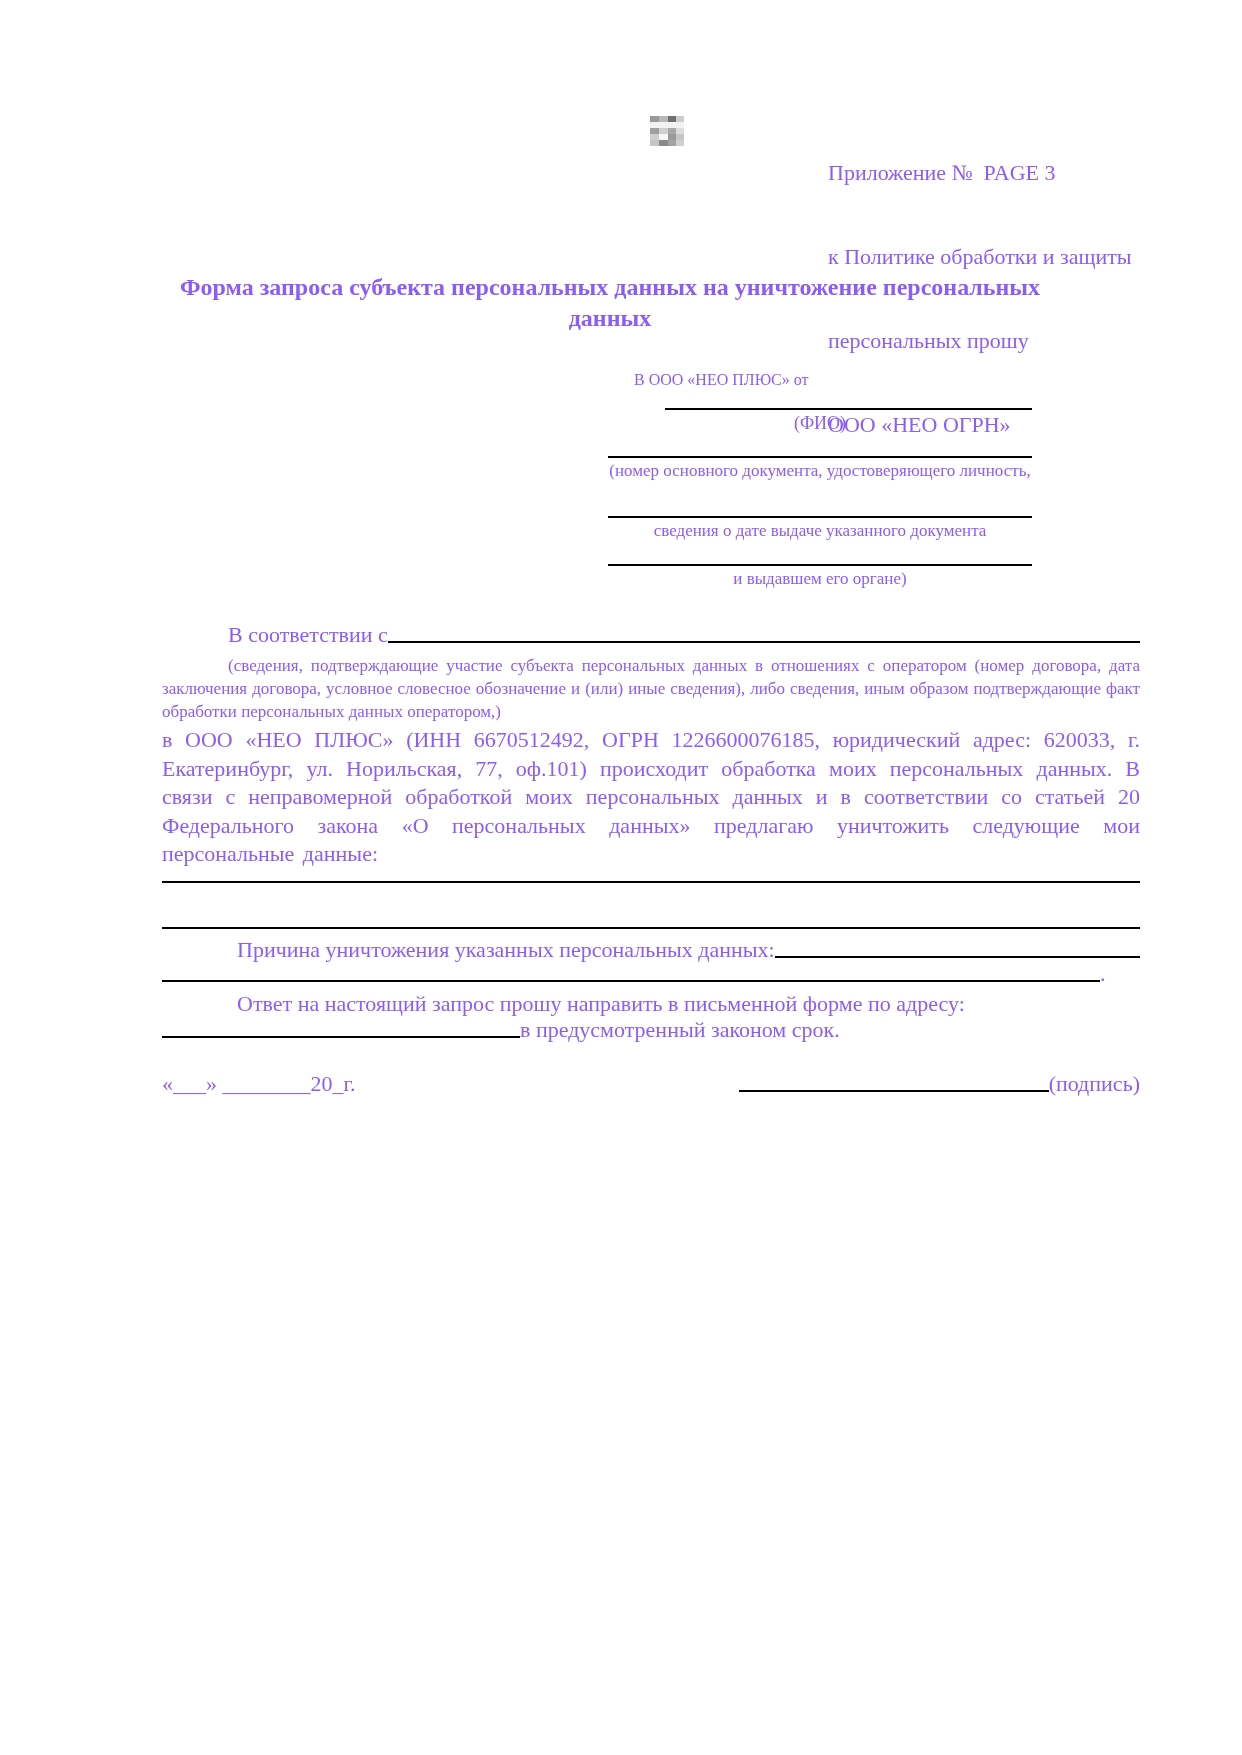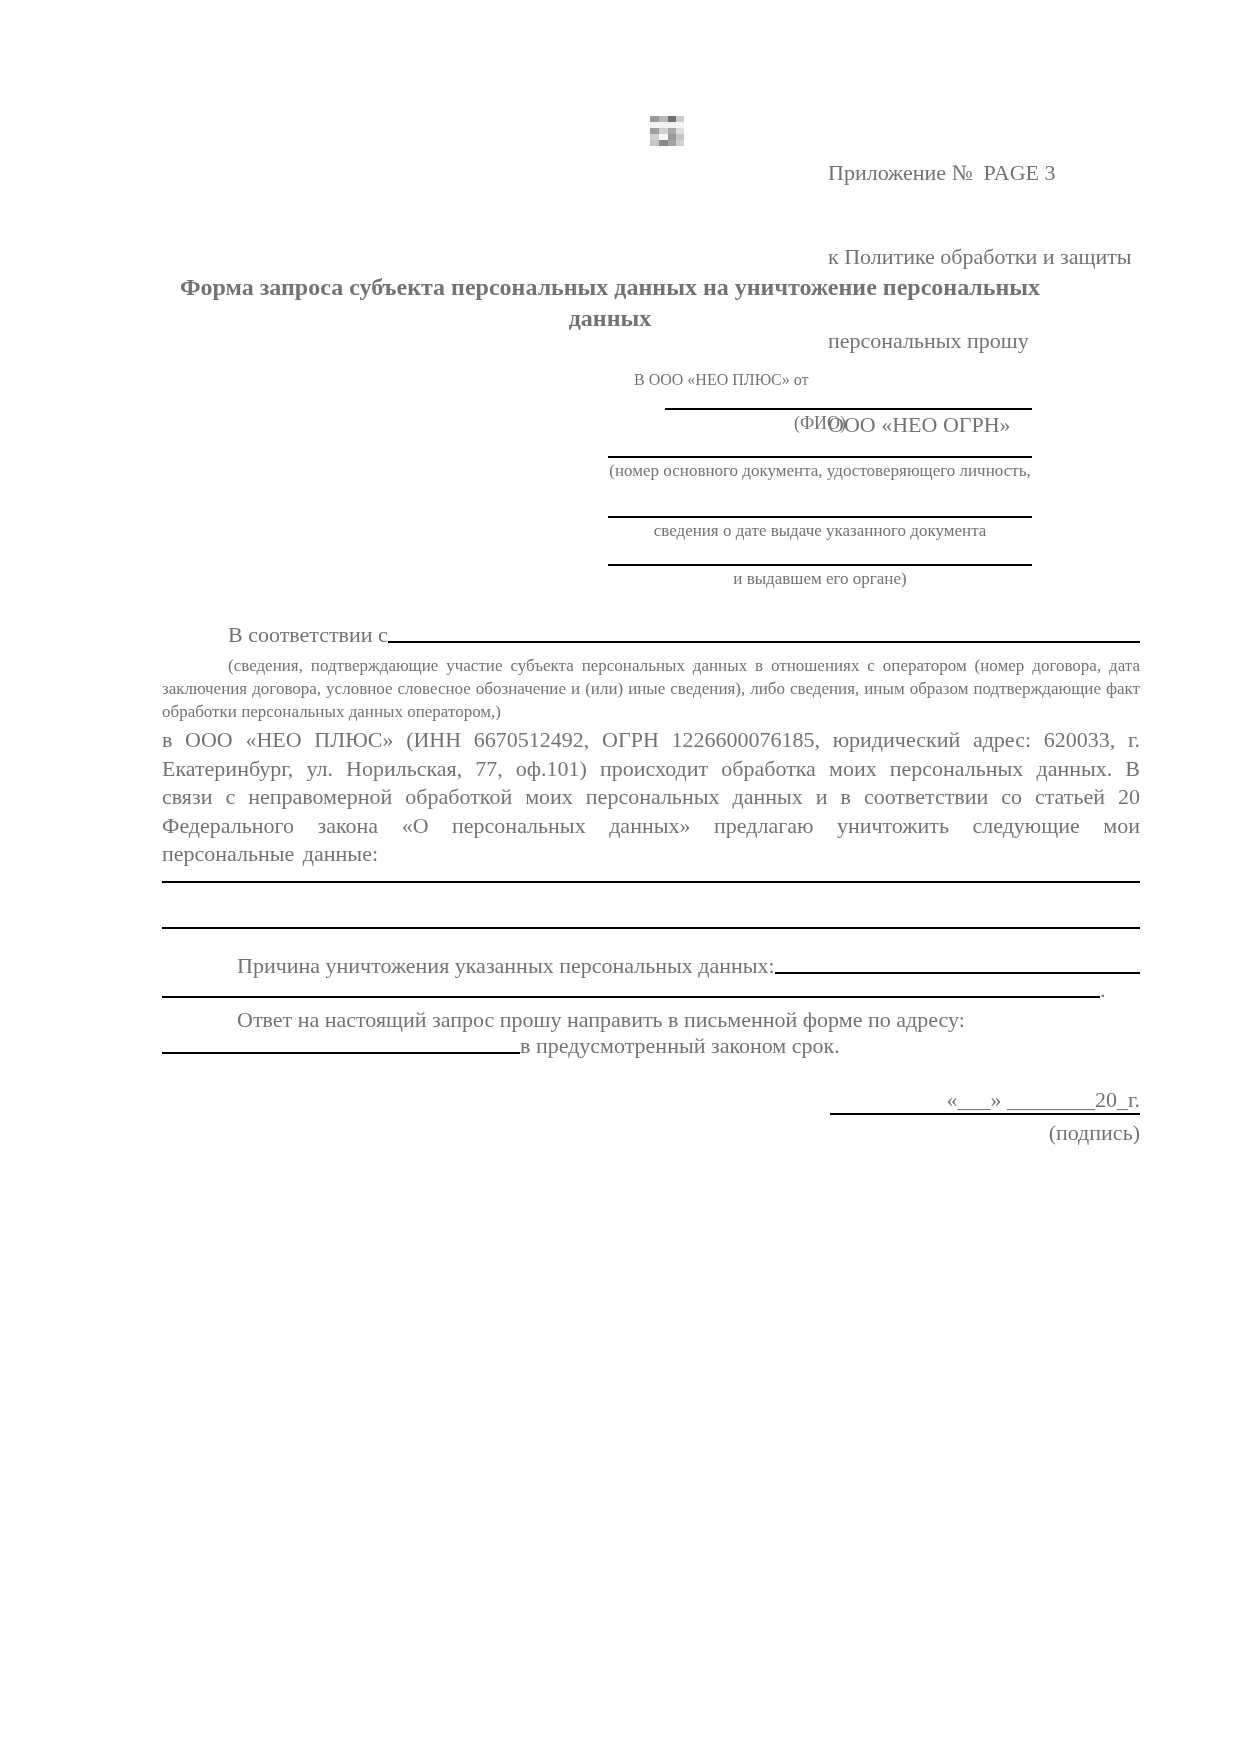--- a/index.html
+++ b/index.html
@@ -1,20 +1,20 @@
 <!DOCTYPE html>
 <html><head>
 <meta charset="utf-8">
 <style>
   html,body { margin:0; padding:0; background:#ffffff; }
   .page {
     position:relative;
     width:1242px; height:1755px;
     background:#ffffff;
-    color:#737373;
+    color:#8b5cf6;
     font-family:"Liberation Serif","DejaVu Serif",serif;
     overflow:hidden;
   }
   
   .header-block {
     position:absolute; left:828px; top:103px;
     font-size:22px; line-height:28px;
     white-space:pre-wrap;
   }
   
@@ -49,28 +49,28 @@
     font-size:17px; line-height:23px;
     text-align:justify; text-indent:66px;
   }
   .body-par {
     margin:3px 0 0 0;
     font-size:22px; line-height:28.5px;
     text-align:justify; word-spacing:3px;
   }
   .ruleA { margin-top:12px; }
   .ruleB { margin-top:44px; }
-  .reason { margin-top:24px; }
+  .reason { margin-top:8px; }
   .reason-label { padding-left:75px; white-space:nowrap; }
   .rulec { margin-top:2px; height:22px; }
   .fill-fixed { width:938px; border-bottom:2px solid #000; margin-bottom:5px; }
   .response { margin:4px 0 0 0; padding-left:75px; }
   .term { }
   .fill-term { width:358px; border-bottom:2px solid #000; margin-bottom:5px; }
-  .sign { margin-top:28px;flex-direction:column; }
+  .sign { margin-top:28px; }
   .spacer { flex:1; }
   .fill-sign { width:310px; border-bottom:2px solid #000; margin-bottom:5px; }
 </style>
 </head>
 <body>
 
 <div class="page">
 
   <div class="header-block">
     <div>Приложение №  PAGE 3</div>

